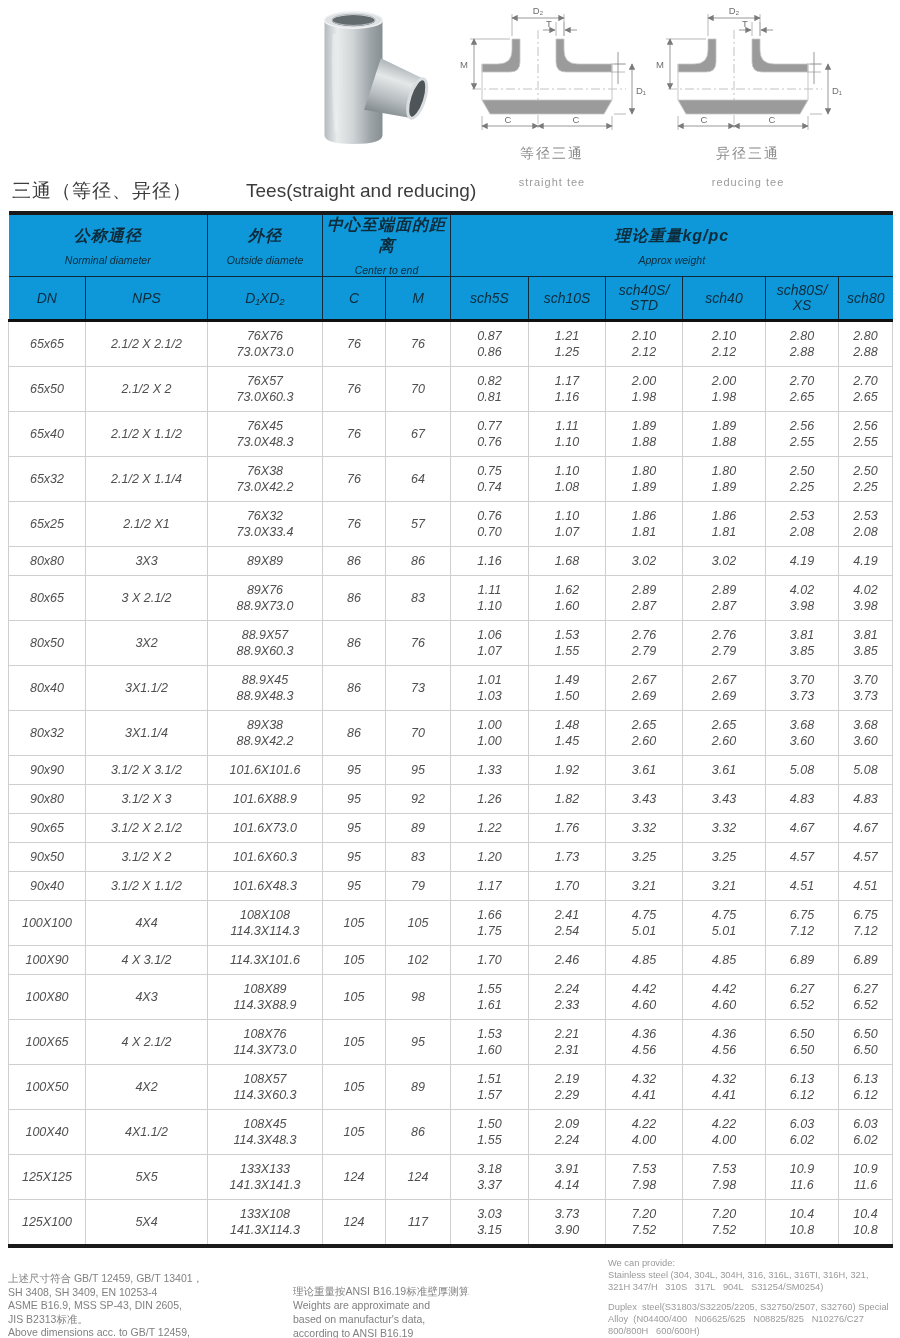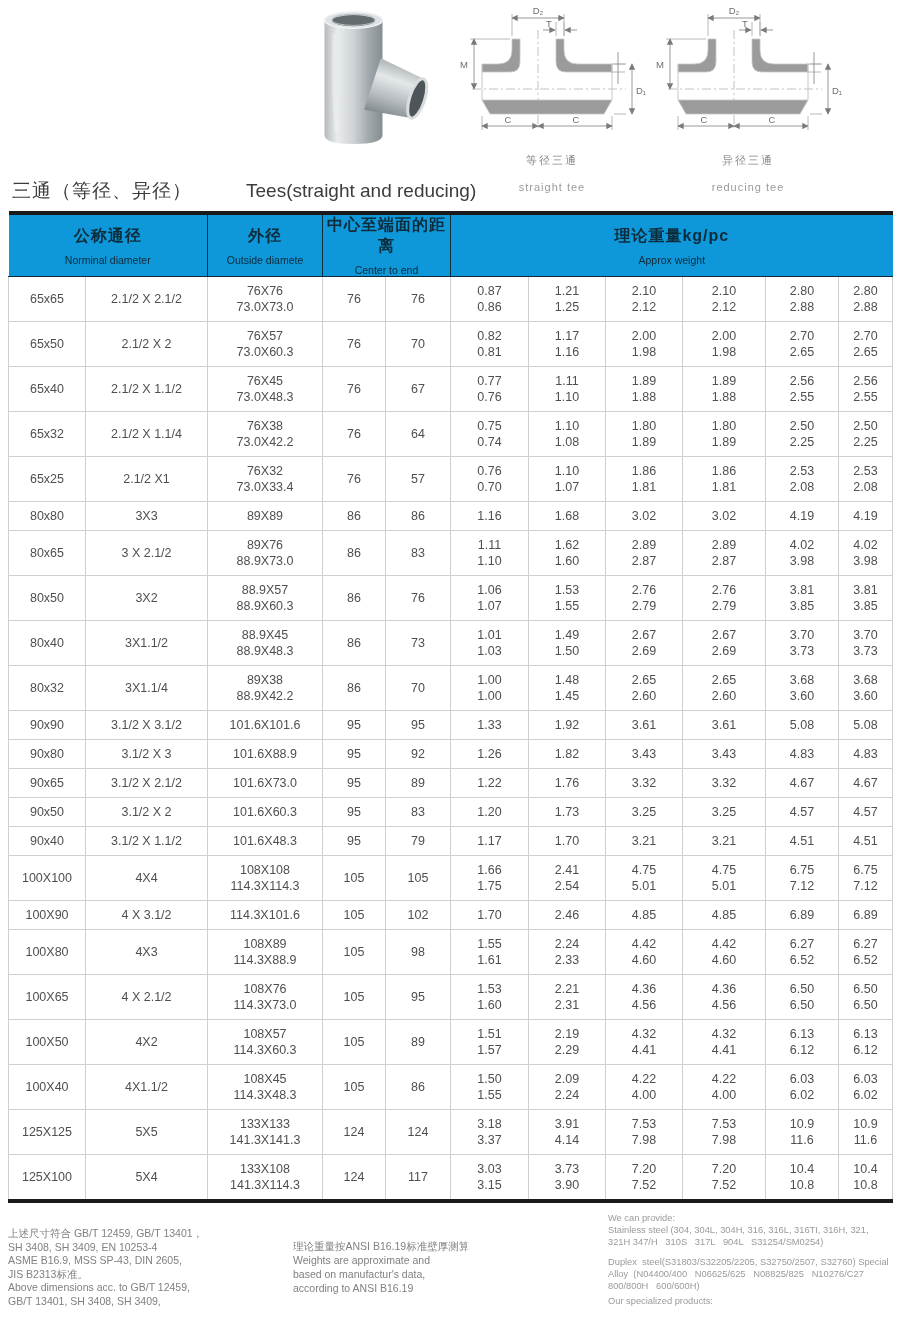--- a/index.html
+++ b/index.html
@@ -16,30 +16,30 @@
   body{
     width:900px;height:1338px;overflow:hidden;position:relative;
     font-family:"Liberation Sans","DejaVu Sans",sans-serif;color:var(--body-text);
   }
   
   .top-section{position:relative;height:176px;}
   .photo-wrap{position:absolute;left:292px;top:4px;width:145px;height:150px;}
   .diagram{position:absolute;top:2px;width:200px;text-align:center;}
   .diagram.straight{left:452px;}
   .diagram.reducing{left:648px;}
-  .diagram .dlabel-zh{font-size:11px;color:#8a8a8a;letter-spacing:2px;margin-top:15px;}
+  .diagram .dlabel-zh{font-size:14px;color:#8a8a8a;letter-spacing:2px;margin-top:7px;}
   .diagram .dlabel-en{font-size:11px;color:#9b9b9b;letter-spacing:1px;margin-top:13px;}
   
   .title-row{display:flex;align-items:baseline;padding:2px 0 7px 12px;text-align:center;}
   .title-zh{font-size:19px;color:#3c3c3c;letter-spacing:1px;}
   .title-en{font-size:19px;color:#3c3c3c;margin-left:54px;}
   
   .spec-table{
     width:884px;margin:0 8px;border-collapse:collapse;table-layout:fixed;
-    border-top:4px solid var(--rule-dark);border-bottom:4px solid var(--rule-dark);
+    border-top:4px solid var(--rule-dark);border-bottom:4px solid var(--rule-dark);font-style:italic;
   }
   .spec-table thead th{
     background:var(--header-bg);color:var(--header-text);font-weight:normal;
     text-align:center;vertical-align:middle;
   }
   .spec-table thead tr.grp th{height:49px;border-bottom:1px solid #0d2b3a;}
   .spec-table thead tr.sub th{height:44px;border-bottom:3px solid #111;font-size:14px;}
   .spec-table thead th + th{border-left:1px solid #0d2b3a;}
   .grp .g-zh{display:block;font-size:16px;font-weight:bold;letter-spacing:1px;}
   .grp .g-en{display:block;font-size:10.5px;margin-top:7px;}
@@ -201,20 +201,35 @@
       </th>
       <th colspan="2">
         <span class="g-zh">中心至端面的距离</span>
         <span class="g-en">Center to end</span>
       </th>
       <th colspan="6">
         <span class="g-zh">理论重量kg/pc</span>
         <span class="g-en">Approx weight</span>
       </th>
     </tr>
+    <tr class="sub">
+      <th>DN</th>
+      <th>NPS</th>
+      <th>D₁XD₂</th>
+      <th>C</th>
+      <th>M</th>
+      <th>sch5S</th>
+      <th>sch10S</th>
+      <th>sch40S/
+STD</th>
+      <th>sch40</th>
+      <th>sch80S/
+XS</th>
+      <th>sch80</th>
+    </tr>
   </thead>
   <tbody>
       <tr>
         <td>
           <div>65x65</div>
         </td>
         <td>
           <div>2.1/2 X 2.1/2</div>
         </td>
         <td>

